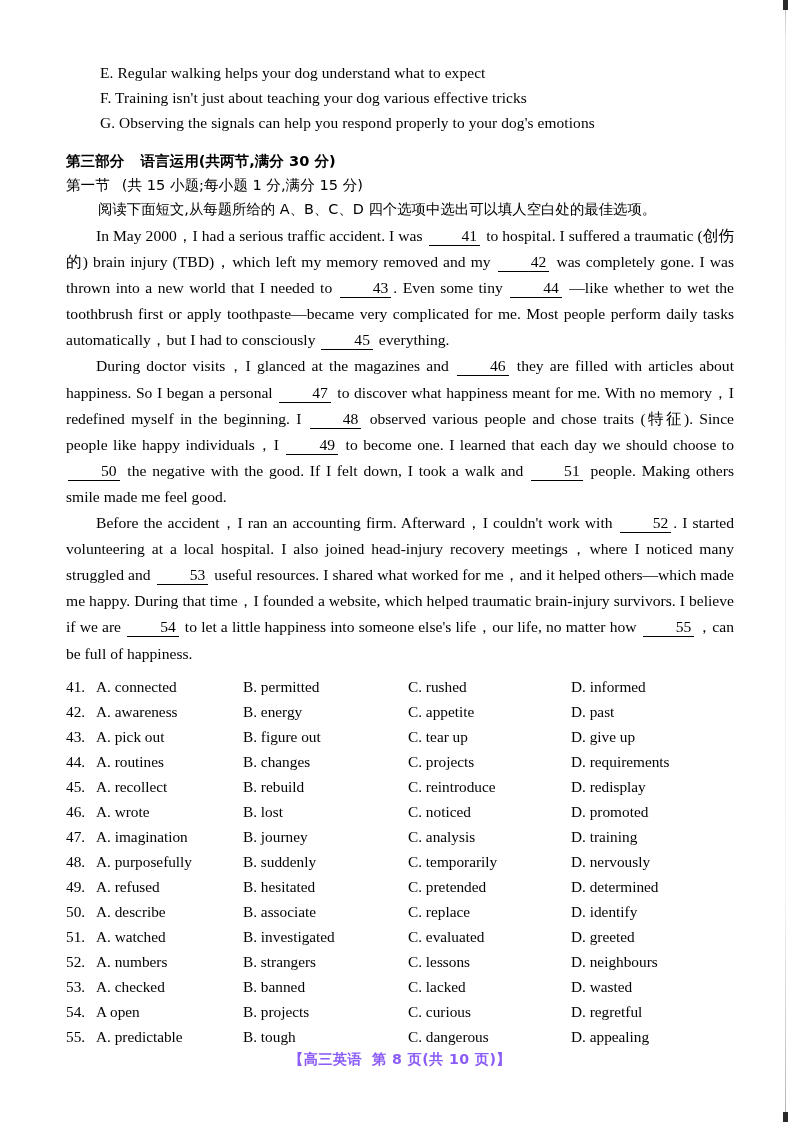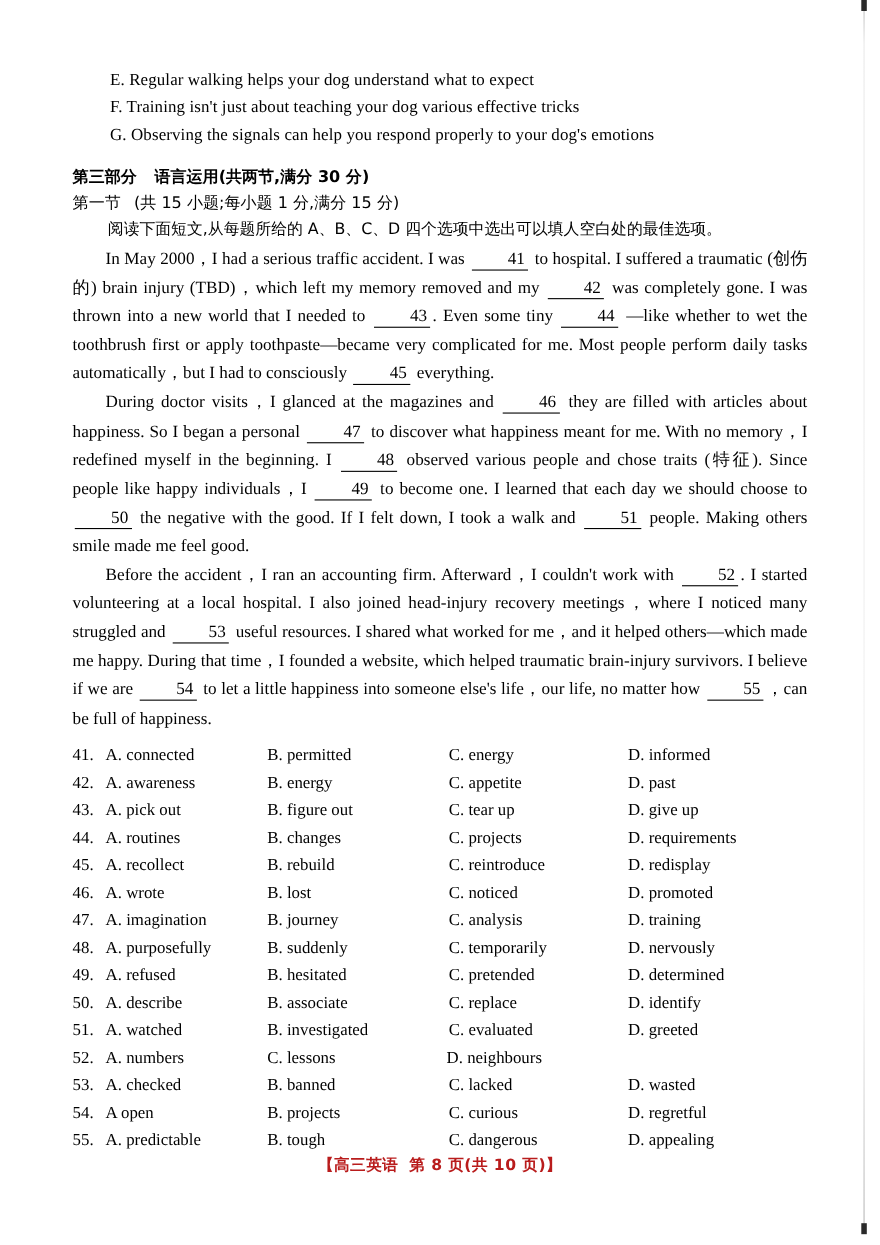--- a/index.html
+++ b/index.html
@@ -147,21 +147,21 @@
   
   .footer {
     position: absolute;
     left: 0;
     top: 1050px;
     width: 800px;
     text-align: center;
     font-family: "DejaVu Sans", "Liberation Sans", sans-serif;
     font-weight: bold;
     font-size: 14.2px;
-    color: #b91c1c;
+    color: #8b5cf6;
     letter-spacing: 0.4px;
   }
   .footer .fgap { display:inline-block; width: 10px; }
 </style>
 </head>
 <body>
 
 <div class="page">
 
   <div class="scan-edge-line"></div>
@@ -190,21 +190,21 @@
         <p class="para indent">In May 2000，I had a serious traffic accident. I was <span class="blank">41</span> to hospital. I suffered a traumatic (创伤的) brain injury (TBD)，which left my memory removed and my <span class="blank">42</span> was completely gone. I was thrown into a new world that I needed to <span class="blank">43</span>. Even some tiny <span class="blank">44</span> —like whether to wet the toothbrush first or apply toothpaste—became very complicated for me. Most people perform daily tasks automatically，but I had to consciously <span class="blank">45</span> everything.</p>
         <p class="para indent">During doctor visits，I glanced at the magazines and <span class="blank">46</span> they are filled with articles about happiness. So I began a personal <span class="blank">47</span> to discover what happiness meant for me. With no memory，I redefined myself in the beginning. I <span class="blank">48</span> observed various people and chose traits (特征). Since people like happy individuals，I <span class="blank">49</span> to become one. I learned that each day we should choose to <span class="blank">50</span> the negative with the good. If I felt down, I took a walk and <span class="blank">51</span> people. Making others smile made me feel good.</p>
         <p class="para indent">Before the accident，I ran an accounting firm. Afterward，I couldn't work with <span class="blank">52</span>. I started volunteering at a local hospital. I also joined head-injury recovery meetings，where I noticed many struggled and <span class="blank">53</span> useful resources. I shared what worked for me，and it helped others—which made me happy. During that time，I founded a website, which helped traumatic brain-injury survivors. I believe if we are <span class="blank">54</span> to let a little happiness into someone else's life，our life, no matter how <span class="blank">55</span>，can be full of happiness.</p>
       </div>
 
     <div class="options">
         <div class="option-row">
           <span class="opt-num">41.</span>
           <span class="opt-a">A. connected</span>
           <span class="opt-b">B. permitted</span>
-          <span class="opt-c">C. energy</span>
+          <span class="opt-c">C. rushed</span>
           <span class="opt-d">D. informed</span>
         </div>
         <div class="option-row">
           <span class="opt-num">42.</span>
           <span class="opt-a">A. awareness</span>
           <span class="opt-b">B. energy</span>
           <span class="opt-c">C. appetite</span>
           <span class="opt-d">D. past</span>
         </div>
         <div class="option-row">
@@ -266,20 +266,21 @@
         <div class="option-row">
           <span class="opt-num">51.</span>
           <span class="opt-a">A. watched</span>
           <span class="opt-b">B. investigated</span>
           <span class="opt-c">C. evaluated</span>
           <span class="opt-d">D. greeted</span>
         </div>
         <div class="option-row">
           <span class="opt-num">52.</span>
           <span class="opt-a">A. numbers</span>
+          <span class="opt-b">B. strangers</span>
           <span class="opt-c">C. lessons</span>
           <span class="opt-d">D. neighbours</span>
         </div>
         <div class="option-row">
           <span class="opt-num">53.</span>
           <span class="opt-a">A. checked</span>
           <span class="opt-b">B. banned</span>
           <span class="opt-c">C. lacked</span>
           <span class="opt-d">D. wasted</span>
         </div>

